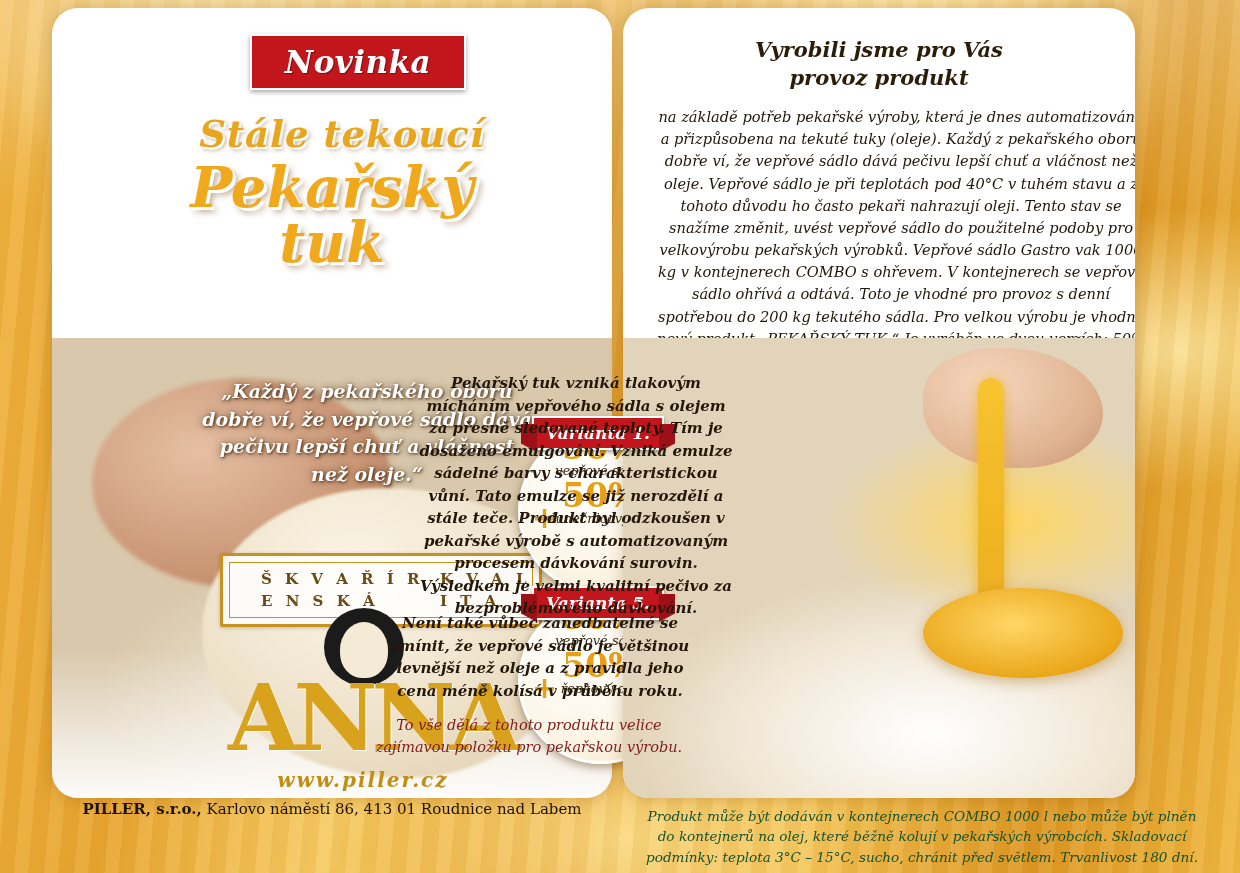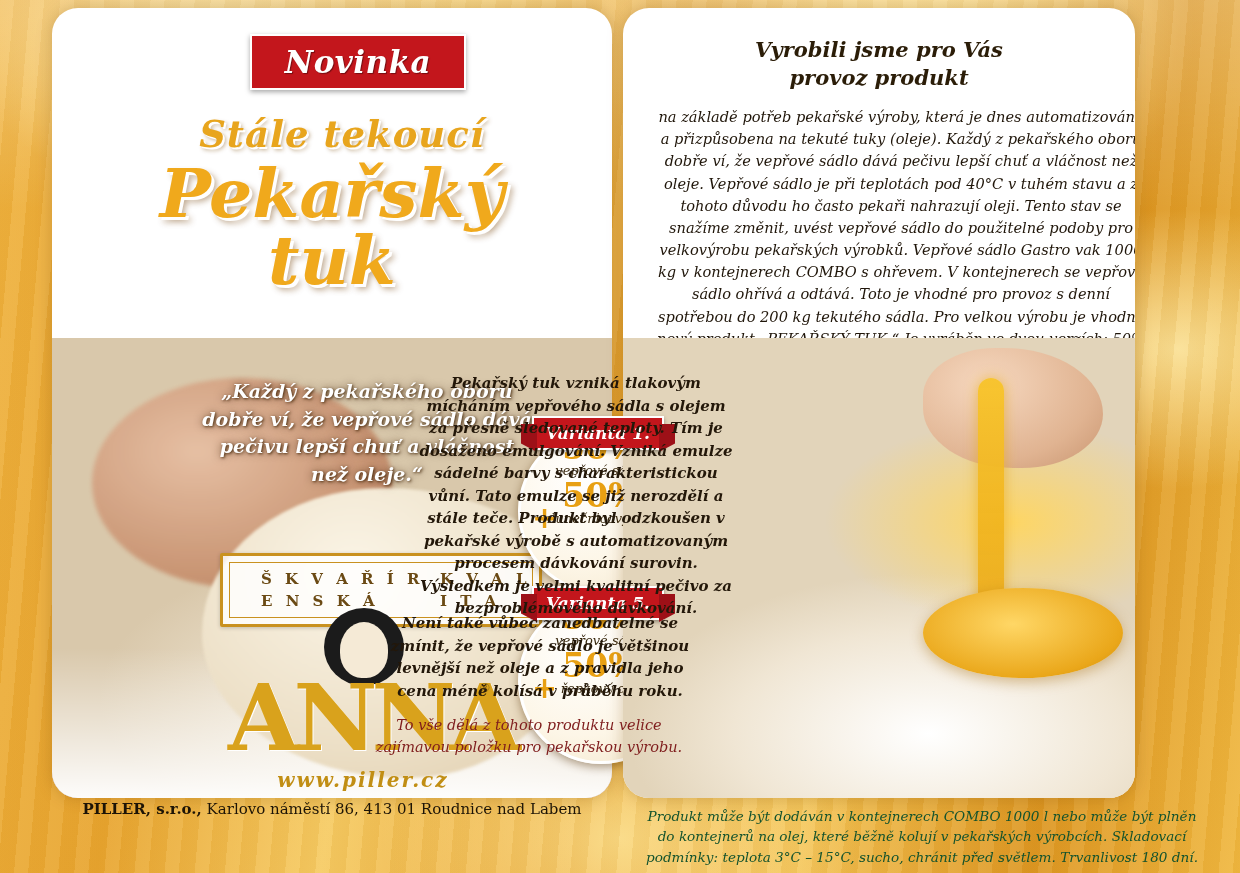--- a/index.html
+++ b/index.html
@@ -54,21 +54,21 @@
   .title-small{
     position:absolute;left:0;right:0;top:104px;text-align:center;
     font-family:"DejaVu Serif", serif;font-weight:bold;font-style:italic;font-size:37px;
     color:#e8a51d;letter-spacing:1px;
     text-shadow:2px 2px 0 #fff, 3px 3px 4px rgba(120,70,0,.45);
     margin-left:20px;
   }
   .title-big{
     position:absolute;left:0;right:0;top:152px;text-align:center;
     font-family:"DejaVu Serif", serif;font-weight:bold;font-style:italic;
-    font-size:68px;line-height:.98;color:#f0a91c;
+    font-size:56px;line-height:.98;color:#f0a91c;
     text-shadow:3px 3px 0 #fff, 5px 5px 6px rgba(110,60,0,.45);
   }
   .title-big .l2{display:block;}
 
   
   .photo{
     position:absolute;left:0;top:330px;width:560px;height:460px;
     background:
       radial-gradient(ellipse 300px 150px at 62% 78%, #f6efe2, #e6d9c2 60%, #d9c8ab 100%),
       radial-gradient(ellipse 240px 170px at 30% 30%, #e2b59a, #cf9779 60%, #b87c5d 100%),

